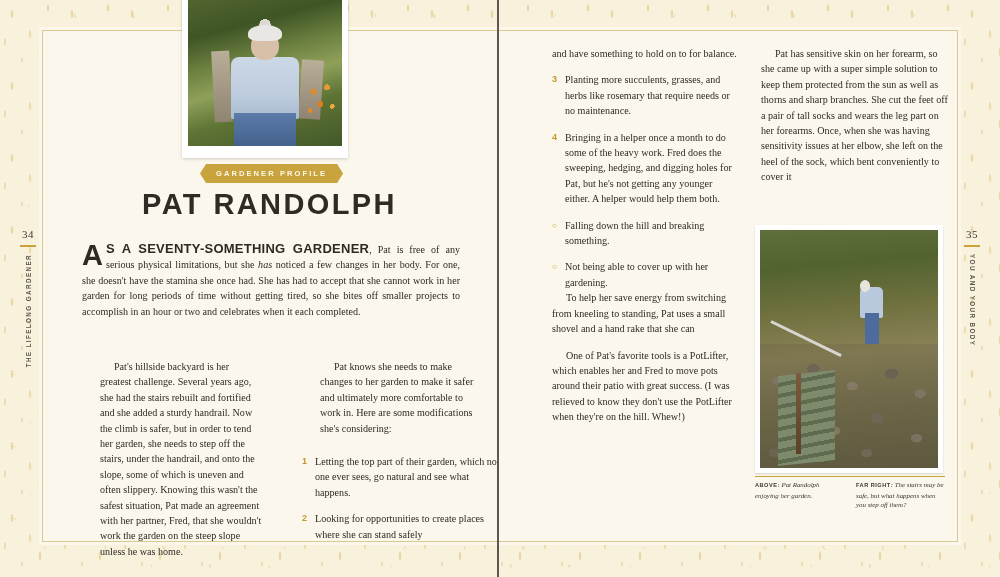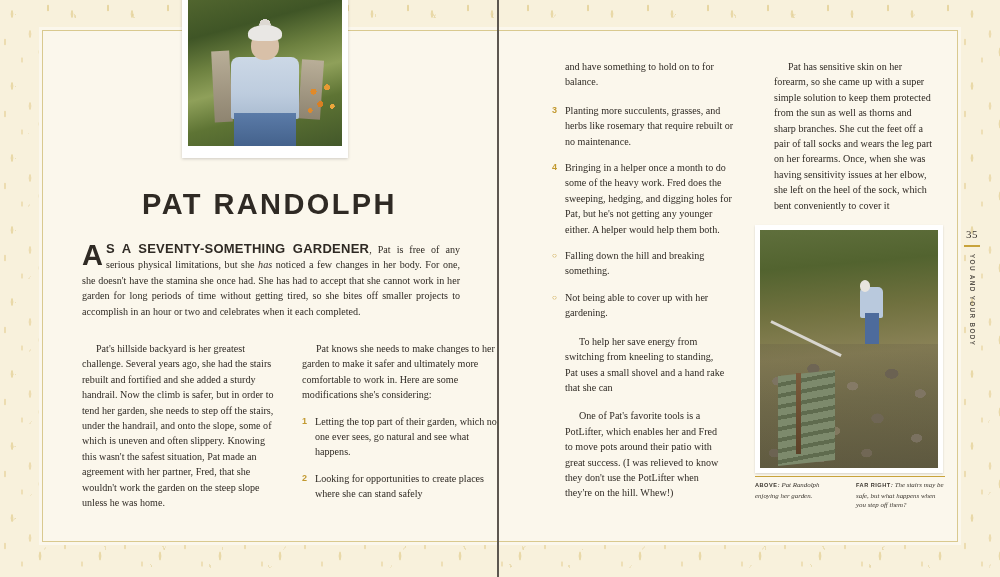--- a/index.html
+++ b/index.html
@@ -242,21 +242,21 @@
     width: 418px;
     display: flex;
     gap: 22px;
   }
   .col {
     width: 198px;
     font-size: 10.1px;
     line-height: 15.4px;
     color: #2f2a24;
   }
-  .col p { margin: 0; text-indent: 14px; }
+  .col p { margin: 18px; text-indent: 14px; }
 
   
   .page-right {
     position: absolute;
     left: 503px;
     top: 0;
     width: 455px;
     height: 577px;
   }
   .cols-right {
@@ -266,21 +266,21 @@
     width: 396px;
     display: flex;
     gap: 22px;
   }
   .colr {
     width: 187px;
     font-size: 10.1px;
     line-height: 15.4px;
     color: #2f2a24;
   }
-  .colr p { margin: 13px; text-indent: 14px; }
+  .colr p { margin: 0; text-indent: 14px; }
   .colr p.noindent { text-indent: 0; }
 
   
   .li-row {
     display: flex;
     margin: 11px 0 0 0;
     font-size: 10.1px;
     line-height: 15.4px;
   }
   .li-row .marker {
@@ -389,20 +389,25 @@
 </style>
 </head>
 <body>
 
 <div id="spread">
 
   <div class="leaf-pattern"></div>
   <div class="page-panel"></div>
   <div class="gutter-line"></div>
 
+  <div class="folio" id="folio-left">
+    <div class="num">34</div>
+    <div class="rule"></div>
+    <div class="runhead">THE LIFELONG GARDENER</div>
+  </div>
 
   <div class="folio" id="folio-right">
     <div class="num">35</div>
     <div class="rule"></div>
     <div class="runhead">YOU AND YOUR BODY</div>
   </div>
 
   <div class="page-left">
 
     <div class="profile-photo">
@@ -410,20 +415,21 @@
         <div class="ph-chair-l"></div>
         <div class="ph-chair-r"></div>
         <div class="ph-flowers"></div>
         <div class="ph-body"></div>
         <div class="ph-jeans"></div>
         <div class="ph-head"></div>
         <div class="ph-hair"></div>
       </div>
     </div>
 
+    <div class="badge">GARDENER PROFILE</div>
 
     <div class="profile-name">PAT RANDOLPH</div>
 
     <div class="intro-para">
       <span class="dropcap">A</span><span class="lead-caps">S A SEVENTY-SOMETHING GARDENER</span><span>, Pat is free of any serious physical limitations, but she </span><em>has</em><span> noticed a few changes in her body. For one, she doesn't have the stamina she once had. She has had to accept that she cannot work in her garden for long periods of time without getting tired, so she bites off smaller projects to accomplish in an hour or two and celebrates when it each completed.</span>
     </div>
 
     <div class="cols-left">
       <div class="col">
         <p>Pat's hillside backyard is her greatest challenge. Several years ago, she had the stairs rebuilt and fortified and she added a sturdy handrail. Now the climb is safer, but in order to tend her garden, she needs to step off the stairs, under the handrail, and onto the slope, some of which is uneven and often slippery. Knowing this wasn't the safest situation, Pat made an agreement with her partner, Fred, that she wouldn't work the garden on the steep slope unless he was home.</p>
@@ -445,21 +451,21 @@
 
   <div class="page-right">
 
     <div class="cols-right">
 
       <div class="colr">
         <p class="noindent">and have something to hold on to for balance.</p>
 
         <div class="li-row">
           <div class="marker">3</div>
-          <div class="li-text">Planting more succulents, grasses, and herbs like rosemary that require rebuilt or no maintenance.</div>
+          <div class="li-text">Planting more succulents, grasses, and herbs like rosemary that require needs or no maintenance.</div>
         </div>
         <div class="li-row">
           <div class="marker">4</div>
           <div class="li-text">Bringing in a helper once a month to do some of the heavy work. Fred does the sweeping, hedging, and digging holes for Pat, but he's not getting any younger either. A helper would help them both.</div>
         </div>
 
 
         <div class="li-row">
           <div class="marker dot">○</div>
           <div class="li-text">Falling down the hill and breaking something.</div>

